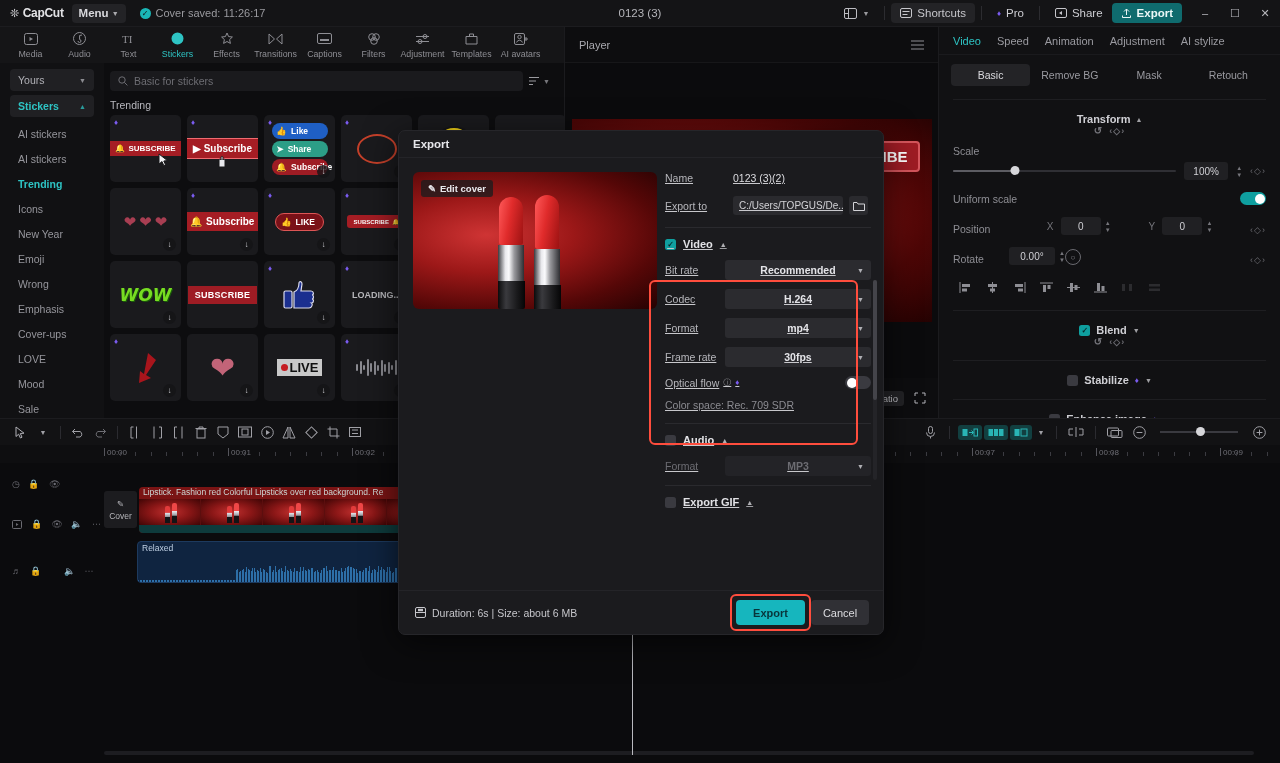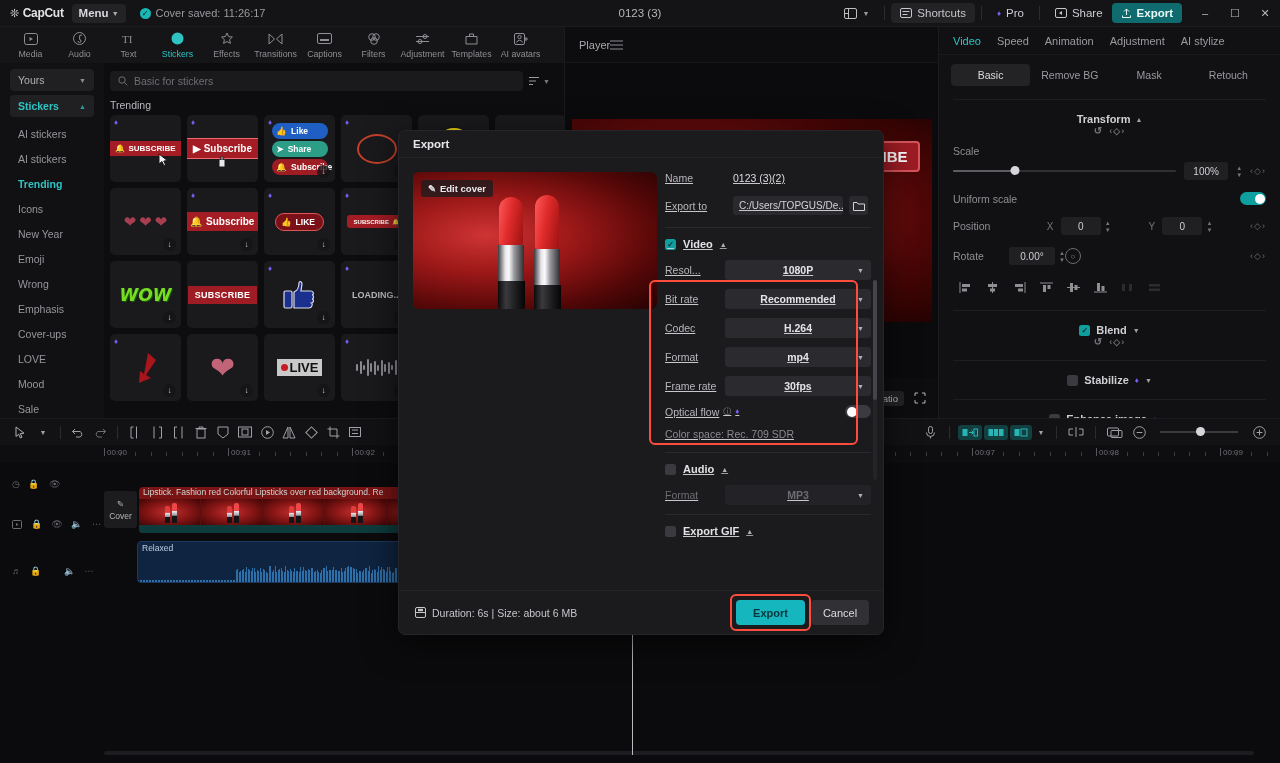--- a/index.html
+++ b/index.html
@@ -134,21 +134,21 @@
   .thumbshape { width: 34px; height: 30px; }
   .arrowdown { width: 26px; height: 34px; }
   .waveform { display: flex; align-items: center; gap: 1.5px; }
   .waveform i { display: block; width: 2px; background: #8a8a90; border-radius: 1px; }
 
   
   .player {
     position: absolute; top: 27px; left: 564px; width: 374px; height: 391px;
     background: #0d0d0f; border-left: 1px solid #1b1b1e;
   }
-  .player-head { height: 36px; display: flex; align-items: center; 
+  .player-head { height: 36px; display: flex; align-items: center; justify-content: space-between;
     padding: 0 14px; font-size: 11px; color: #a9a9af; border-bottom: 1px solid #171719;}
   .player-stage { position: absolute; top: 36px; left: 0; right: 0; bottom: 40px;
     display: flex; align-items: center; justify-content: center; background: #0b0b0d;}
   .video-frame { width: 360px; height: 203px; position: relative;
     background: radial-gradient(ellipse at 32% 48%, #c42b2b 0%, #8e1414 38%, #4d0606 70%, #240202 100%);
     overflow: hidden;}
   .sub-overlay { position: absolute; right: 12px; top: 22px; background: #9e1c24;
     color: #fff; font-weight: bold; font-size: 15px; padding: 5px 10px; border-radius: 4px;
     border: 2px solid #d4555c;}
   .player-ctrls { position: absolute; bottom: 0; left: 0; right: 0; height: 40px;
@@ -179,21 +179,21 @@
     background: #d6d6da; transform: translateX(-50%);}
   .numbox { background: #202023; border-radius: 3px; height: 18px; min-width: 44px;
     display: flex; align-items: center; justify-content: center; font-size: 10px; color: #cfcfd4;}
   .spin { display: flex; flex-direction: column; gap: 1px; color: #76767c; font-size: 6px; line-height: 6px; }
   .kf { color: #6a6a70; font-size: 9px; letter-spacing: 1px; }
   .toggle { width: 26px; height: 13px; border-radius: 7px; background: #0f9f9f; position: relative; }
   .toggle .nub { position: absolute; right: 1.5px; top: 1.5px; width: 10px; height: 10px;
     border-radius: 50%; background: #fff; }
   .toggle.off { background: #3a3a40; }
   .toggle.off .nub { left: 1.5px; right: auto; }
-  .inline-row { display: flex; align-items: center; justify-content: space-between; margin-top: 12px; }
+  .inline-row { display: flex; align-items: flex-end; justify-content: space-between; margin-top: 12px; }
   .xy { display: flex; align-items: center; gap: 4px; }
   .xy .lbl { font-size: 10px; color: #74747a; width: 10px; }
   .alignbar { display: flex; align-items: center; gap: 2px; margin-top: 12px; }
   .alignbar span { width: 25px; height: 20px; display: flex; align-items: center; justify-content: center;
     color: #8e8e94; }
   .divider { height: 1px; background: #1e1e21; margin: 13px 0 0 0; }
   .chk { width: 11px; height: 11px; border-radius: 2.5px; background: #0f9f9f;
     display: flex; align-items: center; justify-content: center; color: #07272a; font-size: 8px;}
   .chk.off { background: #3a3a40; }
   .gemsm { color: #7b5cf0; font-size: 8px; }
@@ -1765,27 +1765,20 @@
         </div>
         <div class="hr"></div>
 
         <div class="sec-hdr">
           <span class="chk">✓</span>
           <span>Video</span>
           <span class="caret">▲</span>
         </div>
 
         <div class="srow">
-          <span class="slabel">Resol...</span>
-          <span class="select">
-            <span>1080P</span>
-            <span class="dcar">▼</span>
-          </span>
-        </div>
-        <div class="srow">
           <span class="slabel">Bit rate</span>
           <span class="select">
             <span>Recommended</span>
             <span class="dcar">▼</span>
           </span>
         </div>
         <div class="srow">
           <span class="slabel">Codec</span>
           <span class="select">
             <span>H.264</span>

